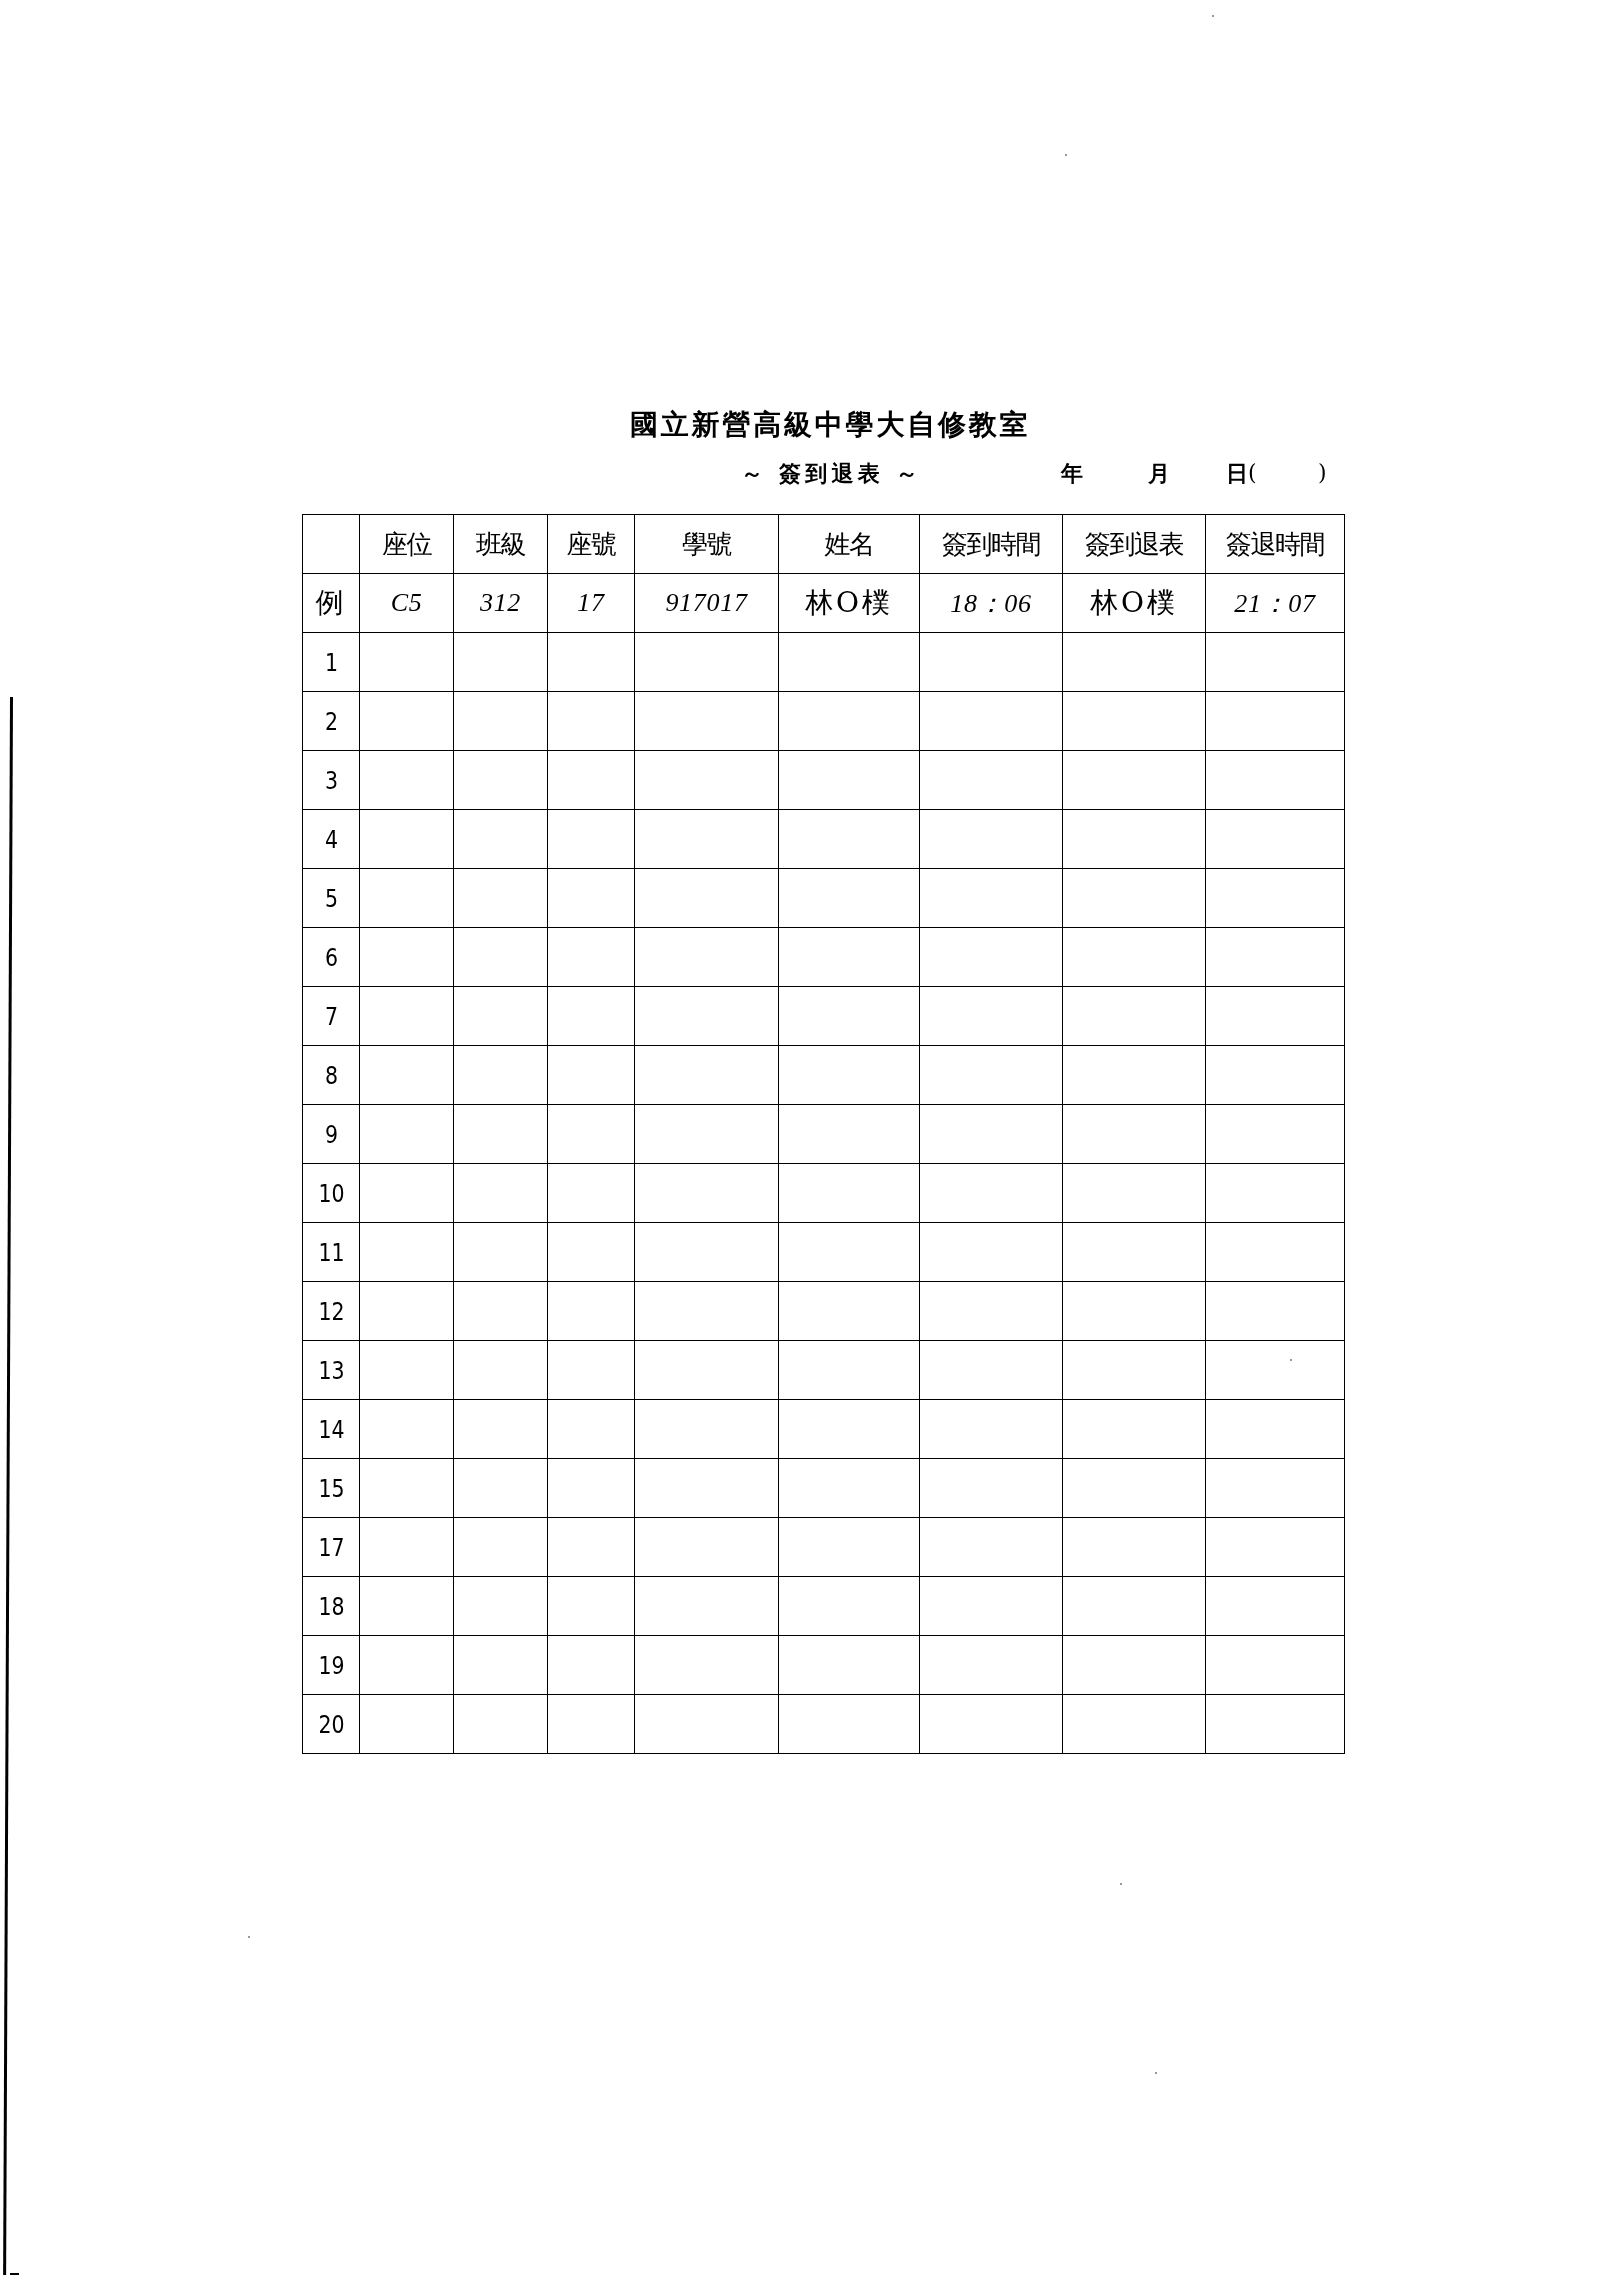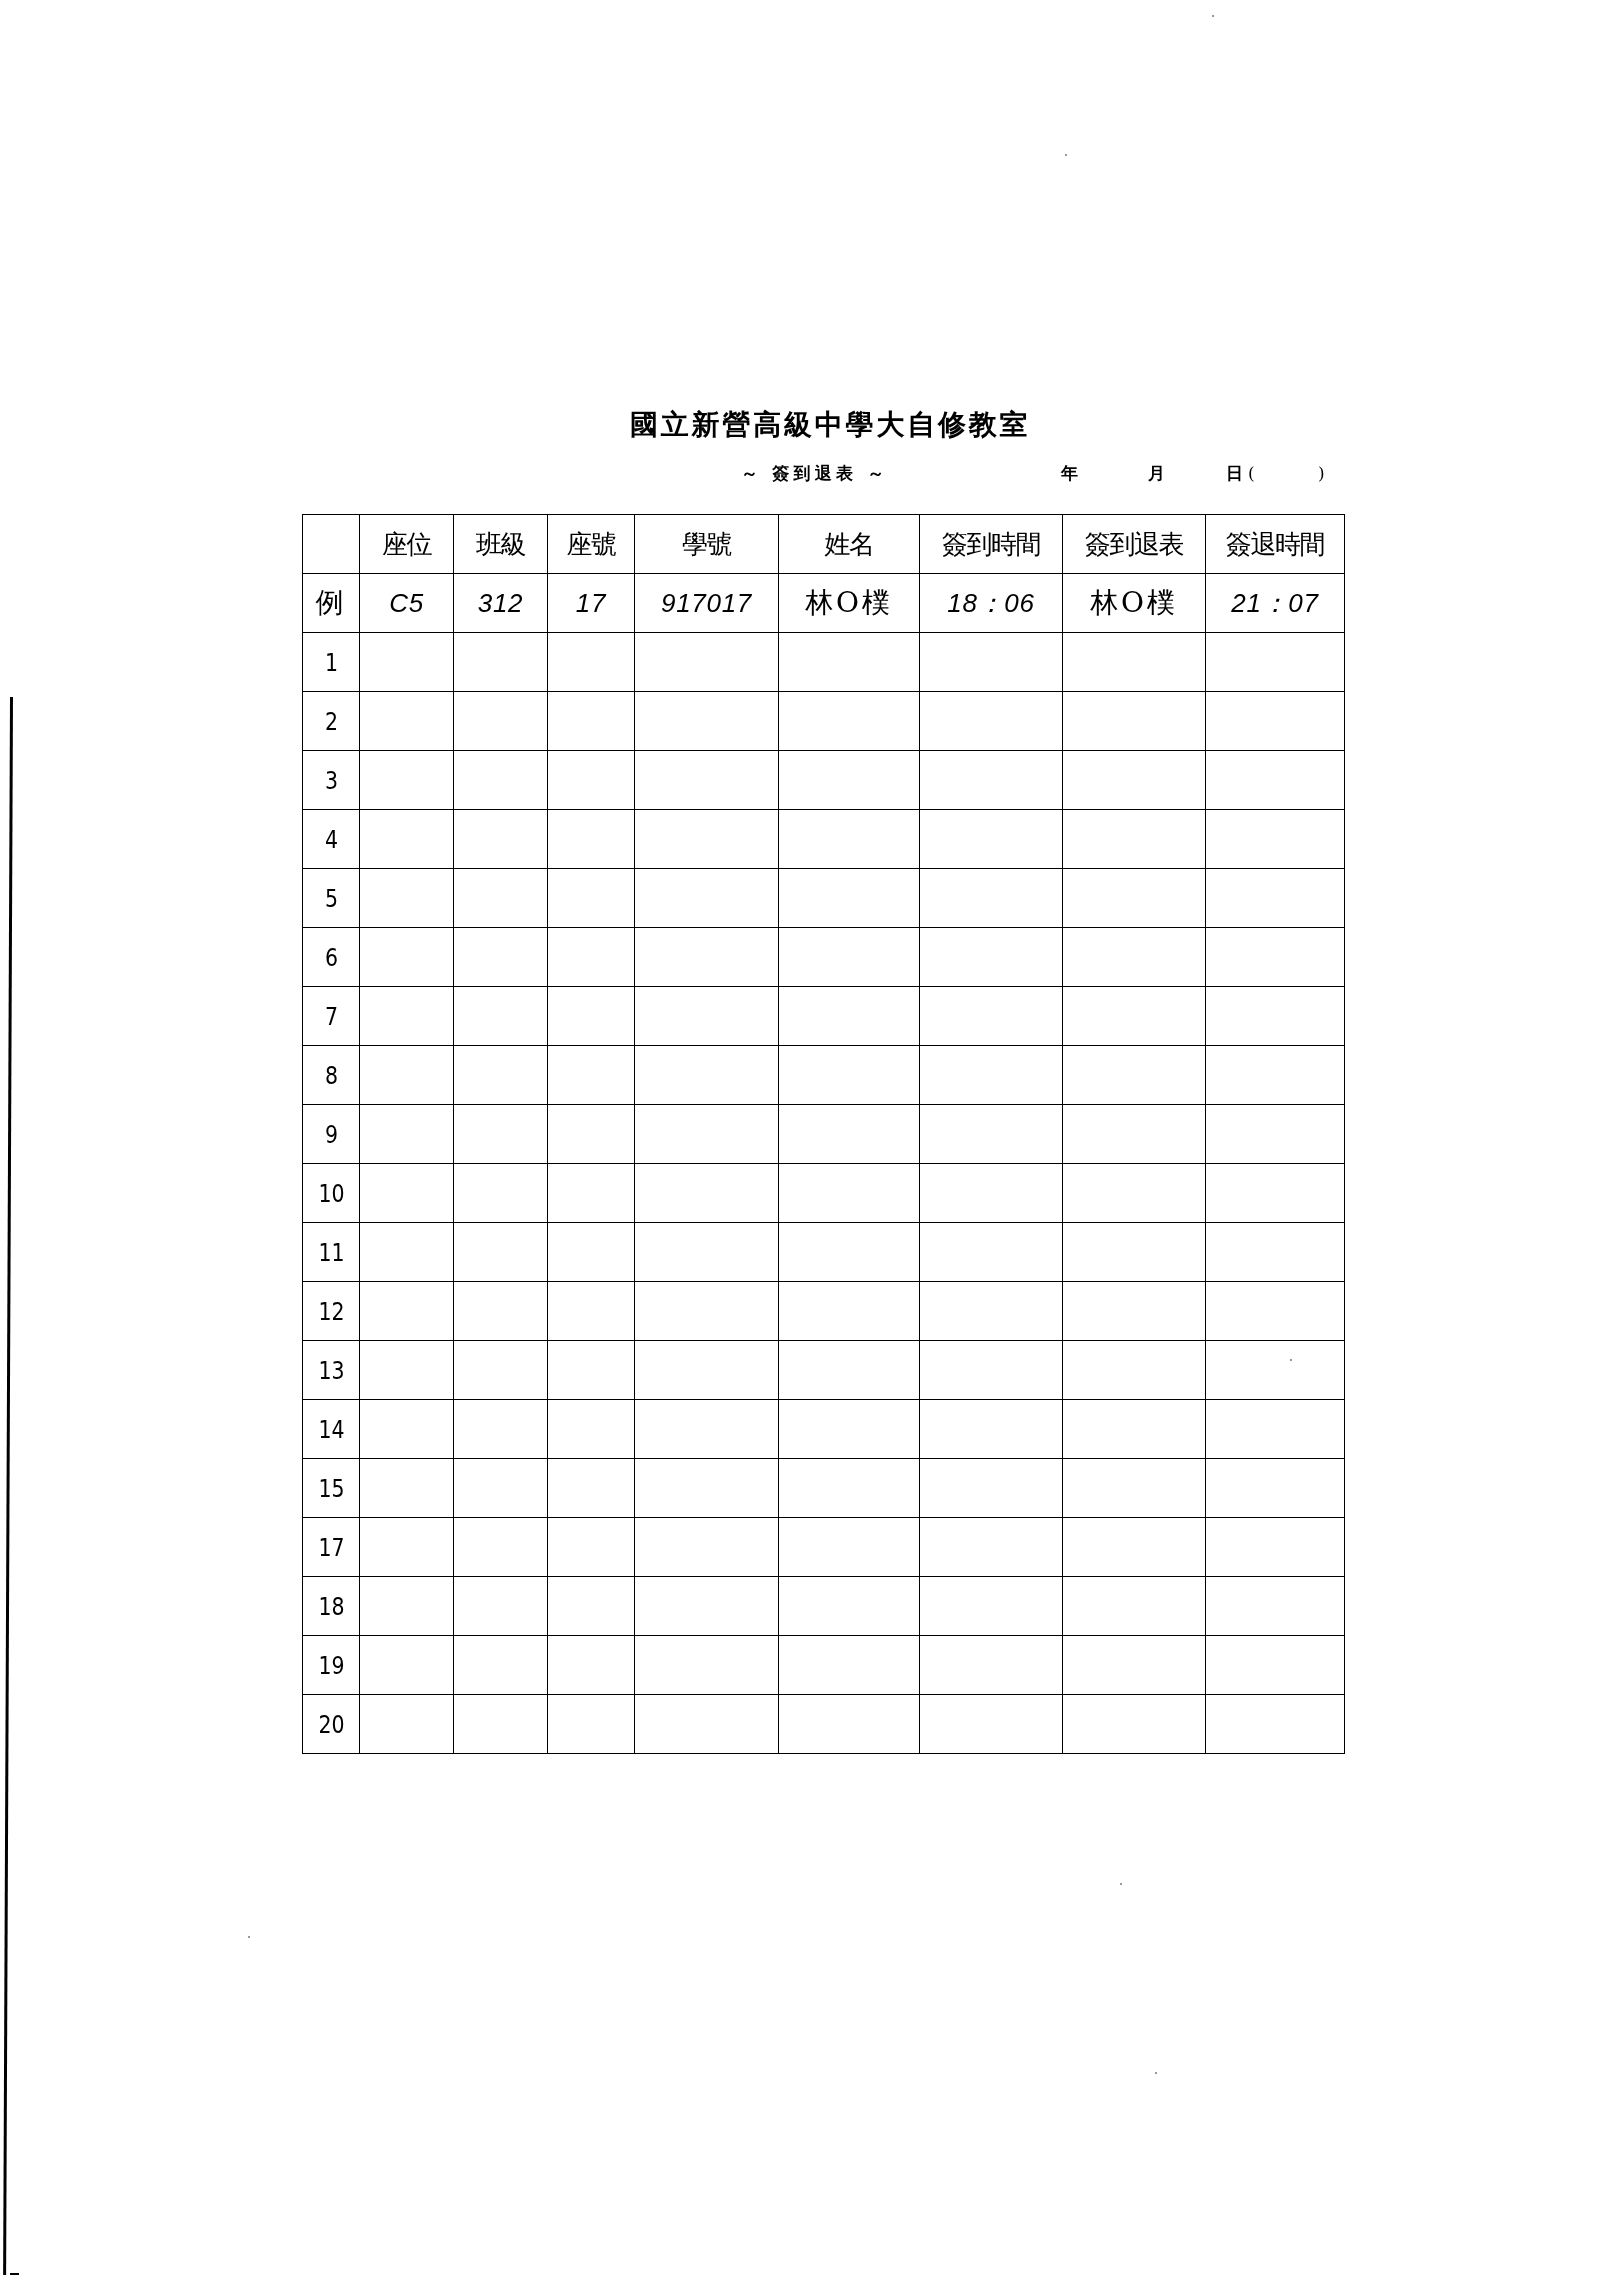--- a/index.html
+++ b/index.html
@@ -50,21 +50,21 @@
       font-size: 28px;
       letter-spacing: 2.8px;
       white-space: nowrap;
       line-height: 42px;
     }
     .subtitle {
       position: absolute;
       top: 458px;
       font-family: "DejaVu Serif", serif;
       font-weight: bold;
-      font-size: 17px;
+      font-size: 22px;
       line-height: 30.5px;
       white-space: nowrap;
     }
     .subtitle.form-name { left: 741px; letter-spacing: 4.2px; }
     .subtitle.year { left: 1061px; }
     .subtitle.month { left: 1148px; }
     .subtitle.day { left: 1226px; }
     .subtitle.paren-open { left: 1248px; font-weight: normal; }
     .subtitle.paren-close { left: 1318px; font-weight: normal; }
 
@@ -91,21 +91,21 @@
       font-family: "DejaVu Sans", sans-serif;
       font-size: 26px;
       letter-spacing: -1.4px;
     }
     table.sheet td.rownum {
       font-family: "DejaVu Sans", sans-serif;
       font-size: 25px;
       transform: scaleX(0.82);
     }
     table.sheet td.hand {
-      font-family: Liberation Sans, sans-serif;
+      font-family: Liberation Serif, serif;
       font-style: italic;
       font-size: 26px;
       letter-spacing: 0.7px;
     }
     table.sheet td.hand-cjk {
       font-family: "DejaVu Serif", serif;
       font-size: 28px;
       letter-spacing: 2.8px;
     }
     table.sheet td.blank {

